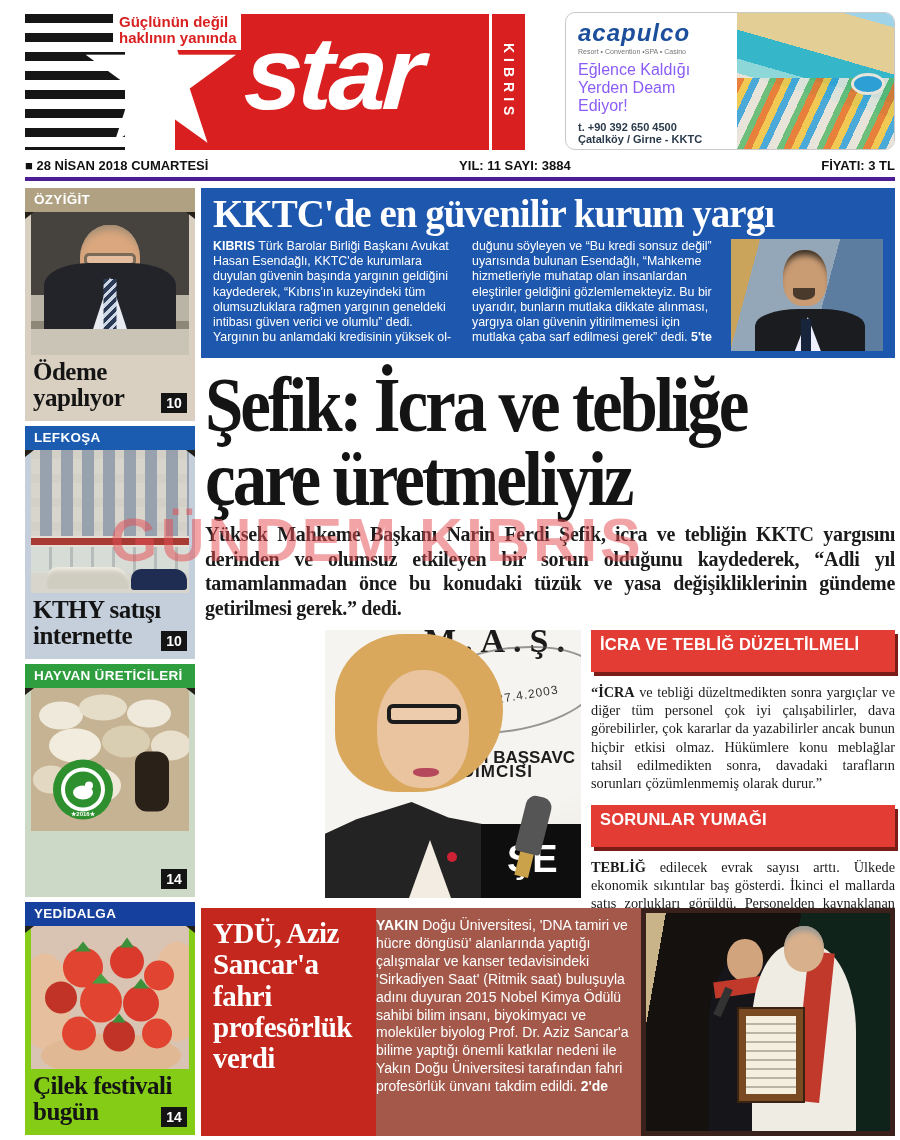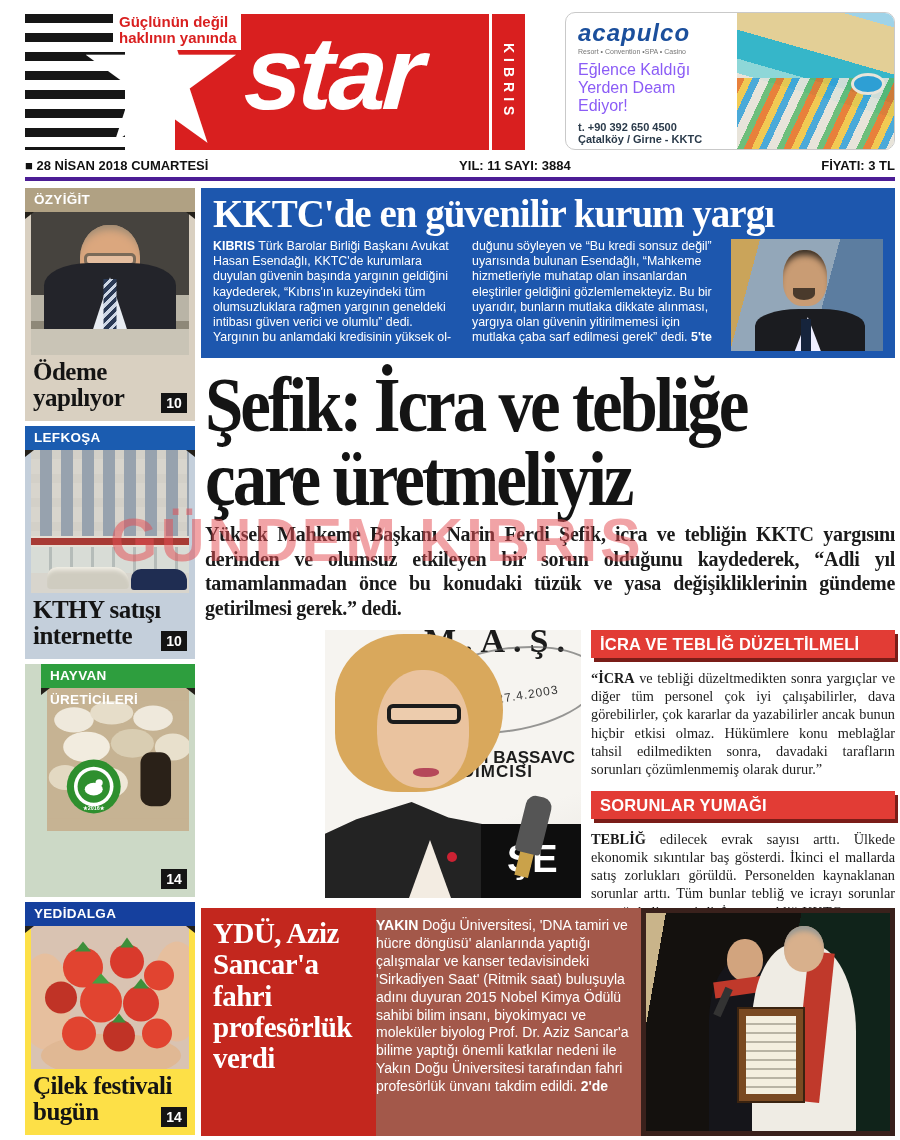--- a/index.html
+++ b/index.html
@@ -154,21 +154,21 @@
                      border:4px solid #1c1c1c; border-radius:6px; background:rgba(255,255,255,.15); }
   .photoW .lips { position:absolute; left:88px; top:138px; width:26px; height:9px; background:#b5485a;
                   border-radius:40% 40% 50% 50%; }
   .photoW .blazer { position:absolute; left:-10px; bottom:0; width:230px; height:96px; background:#232323;
                     clip-path:polygon(18% 18%,42% 0,58% 16%,84% 28%,100% 100%,0 100%,0 38%); }
   .photoW .shirtW { position:absolute; left:84px; bottom:0; width:42px; height:58px; background:#f3ece2;
                     clip-path:polygon(50% 0,0 100%,100% 100%); }
   .photoW .pin { position:absolute; left:122px; bottom:36px; width:10px; height:10px; background:#c23; border-radius:50%; }
 
   .qcol { flex:1; margin-left:10px; }
-  .qbar { background:#e23c35; color:#fff; font-weight:bold; font-size:16.5px; padding:5px 9px 4px;
+  .qbar { background:#e23c35; color:#fff; font-weight:bold; font-size:16.5px; padding:5px 9px 18px;
           letter-spacing:.2px; box-shadow:3px 4px 0 #7a1d18; margin-bottom:11px; }
   .qtext { font-family:"Liberation Serif", serif; font-size:14.3px; line-height:1.27;
            text-align:justify; color:#1b1b1b; margin-bottom:13px; }
 
   .botrow { display:flex; margin-top:10px; height:228px; }
   .redbox { width:175px; flex:none; background:#c3271e; padding:10px 8px 8px 12px; }
   .redbox h2 { font-family:"Liberation Serif", serif; font-weight:bold; color:#fff; font-size:29px;
                line-height:1.08; letter-spacing:-.5px; }
   .bodybox { width:265px; flex:none; background:#a3584a; color:#fff; font-size:14px;
              line-height:1.28; padding:9px 0; }
@@ -258,21 +258,21 @@
             <div class="shop"></div>
           <div class="car1"></div>
             <div class="car2"></div>
         </div>
         <div class="card-cap">
           <div class="card-head">KTHY satışı internette</div>
           <div class="pagebox">10</div>
         </div>
       </div>
 
-      <div class="card" style="background: rgb(204, 217, 198); padding-left: 16px;">
+      <div class="card" style="background: rgb(204, 217, 198);">
         <div class="tag" style="background: rgb(46, 158, 62);">HAYVAN ÜRETİCİLERİ</div>
         <div class="card-photo p3">
           <svg viewBox="0 0 158 132">
             <rect width="158" height="132" fill="#c6b393"></rect>
             <ellipse cx="30" cy="22" rx="22" ry="14" fill="#efe9dc"></ellipse>
             <ellipse cx="72" cy="14" rx="24" ry="13" fill="#e6ddc9"></ellipse>
             <ellipse cx="118" cy="20" rx="22" ry="14" fill="#efe9dc"></ellipse>
             <ellipse cx="44" cy="52" rx="26" ry="17" fill="#f2ecdf"></ellipse>
             <ellipse cx="95" cy="48" rx="24" ry="16" fill="#d9cdb2"></ellipse>
             <ellipse cx="140" cy="52" rx="20" ry="15" fill="#e8e0cc"></ellipse>
@@ -285,21 +285,21 @@
             <ellipse cx="52" cy="99" rx="10" ry="7" fill="#fff"></ellipse>
             <circle cx="58" cy="92" r="4" fill="#fff"></circle>
             <text x="52" y="122" font-size="6" fill="#fff" text-anchor="middle" font-weight="bold">★2016★</text>
           </svg>
         </div>
         <div class="card-cap">
           <div class="pagebox">14</div>
         </div>
       </div>
 
-      <div class="card" style="background: #fde047;">
+      <div class="card" style="background: #84cc16;">
         <div class="tag" style="background: rgb(21, 64, 158);">YEDİDALGA</div>
         <div class="card-photo p4">
           <svg viewBox="0 0 158 132">
             <rect width="158" height="132" fill="#d9c3b2"></rect>
             <ellipse cx="14" cy="70" rx="26" ry="48" fill="#e6bf9e"></ellipse>
             <ellipse cx="146" cy="60" rx="26" ry="50" fill="#e6bf9e"></ellipse>
             <ellipse cx="80" cy="124" rx="70" ry="22" fill="#e0b894"></ellipse>
             <circle cx="52" cy="36" r="20" fill="#e14430"></circle>
               <polygon points="44,20 60,20 52,10" fill="#3e8f3a"></polygon>
             <circle cx="96" cy="30" r="17" fill="#d93a2c"></circle>

